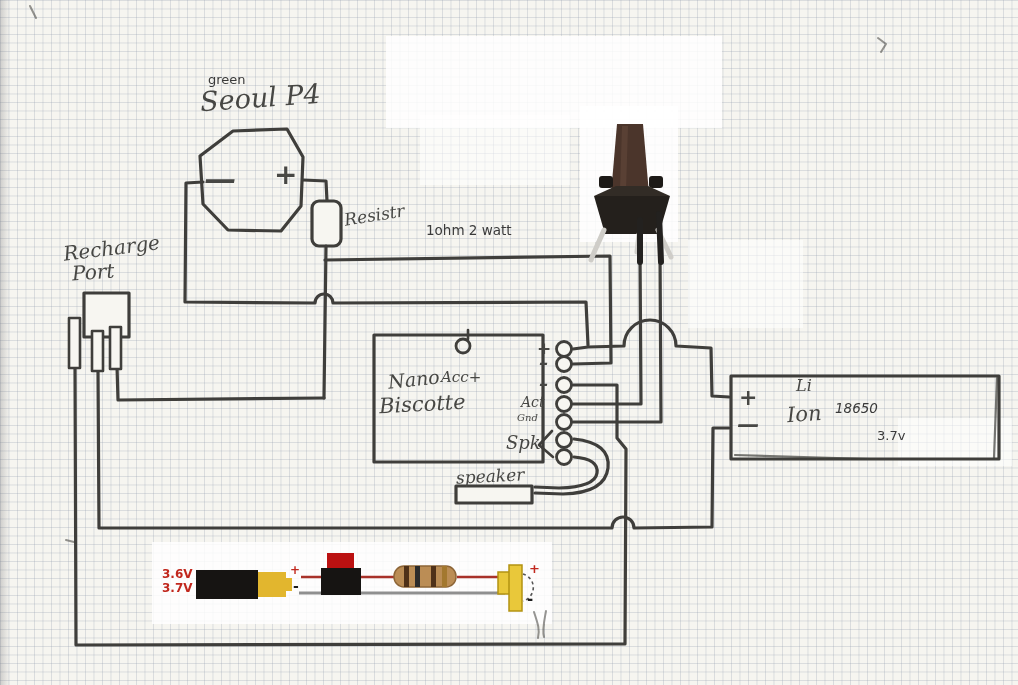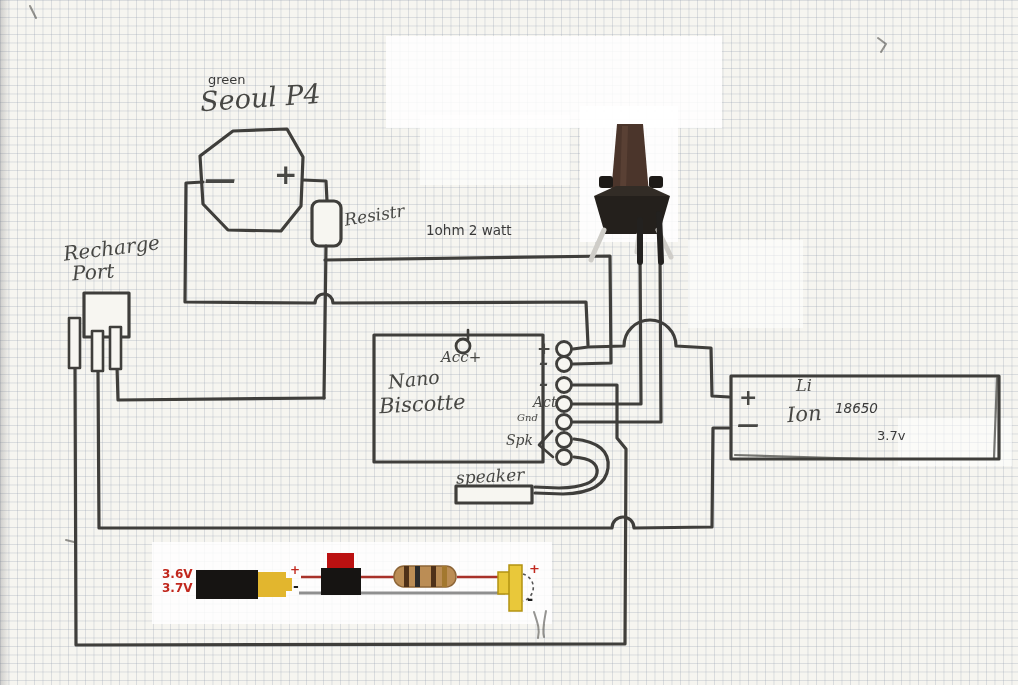--- a/index.html
+++ b/index.html
@@ -148,28 +148,28 @@
   <div class="lbl hand" style="left:274px;top:158px;font-size:28px;font-weight:bold;">+</div>
 
   <div class="lbl hand" style="left:344px;top:205px;font-size:17px;transform:rotate(-9deg);">Resistr</div>
   <div class="lbl typed" style="left:426px;top:222px;font-size:13.5px;">1ohm 2 watt</div>
 
   <div class="lbl hand" style="left:63px;top:236px;font-size:20px;transform:rotate(-7deg);">Recharge</div>
   <div class="lbl hand" style="left:72px;top:260px;font-size:20px;transform:rotate(-4deg);">Port</div>
 
   <div class="lbl hand" style="left:388px;top:368px;font-size:19px;transform:rotate(-6deg);">Nano</div>
   <div class="lbl hand" style="left:379px;top:392px;font-size:21px;transform:rotate(-3deg);">Biscotte</div>
-  <div class="lbl hand" style="left:441px;top:348px;font-size:15px;">Acc+</div>
+  <div class="lbl hand" style="left:441px;top:368px;font-size:15px;">Acc+</div>
 
   <div class="lbl hand" style="left:537px;top:338px;font-size:17px;font-weight:bold;">+</div>
   <div class="lbl hand" style="left:539px;top:352px;font-size:18px;font-weight:bold;">–</div>
   <div class="lbl hand" style="left:539px;top:373px;font-size:18px;font-weight:bold;">–</div>
-  <div class="lbl hand" style="left:521px;top:394px;font-size:14px;margin-left:12px;">Act</div>
+  <div class="lbl hand" style="left:521px;top:394px;font-size:14px;">Act</div>
   <div class="lbl hand" style="left:517px;top:412px;font-size:10px;">Gnd</div>
-  <div class="lbl hand" style="left:506px;top:432px;font-size:14px;">Spk</div>
+  <div class="lbl hand" style="left:506px;top:432px;font-size:18px;">Spk</div>
 
   <div class="lbl hand" style="left:456px;top:466px;font-size:17px;transform:rotate(-3deg);">speaker</div>
 
   <div class="lbl hand" style="left:739px;top:384px;font-size:22px;font-weight:bold;">+</div>
   <div class="lbl hand" style="left:737px;top:411px;font-size:22px;font-weight:bold;">—</div>
   <div class="lbl hand" style="left:796px;top:376px;font-size:16px;">Li</div>
   <div class="lbl hand" style="left:787px;top:402px;font-size:21px;transform:rotate(-4deg);">Ion</div>
   <div class="lbl typed" style="left:835px;top:400px;font-size:13.5px;font-style:italic;">18650</div>
   <div class="lbl typed" style="left:877px;top:428px;font-size:13px;">3.7v</div>
 

